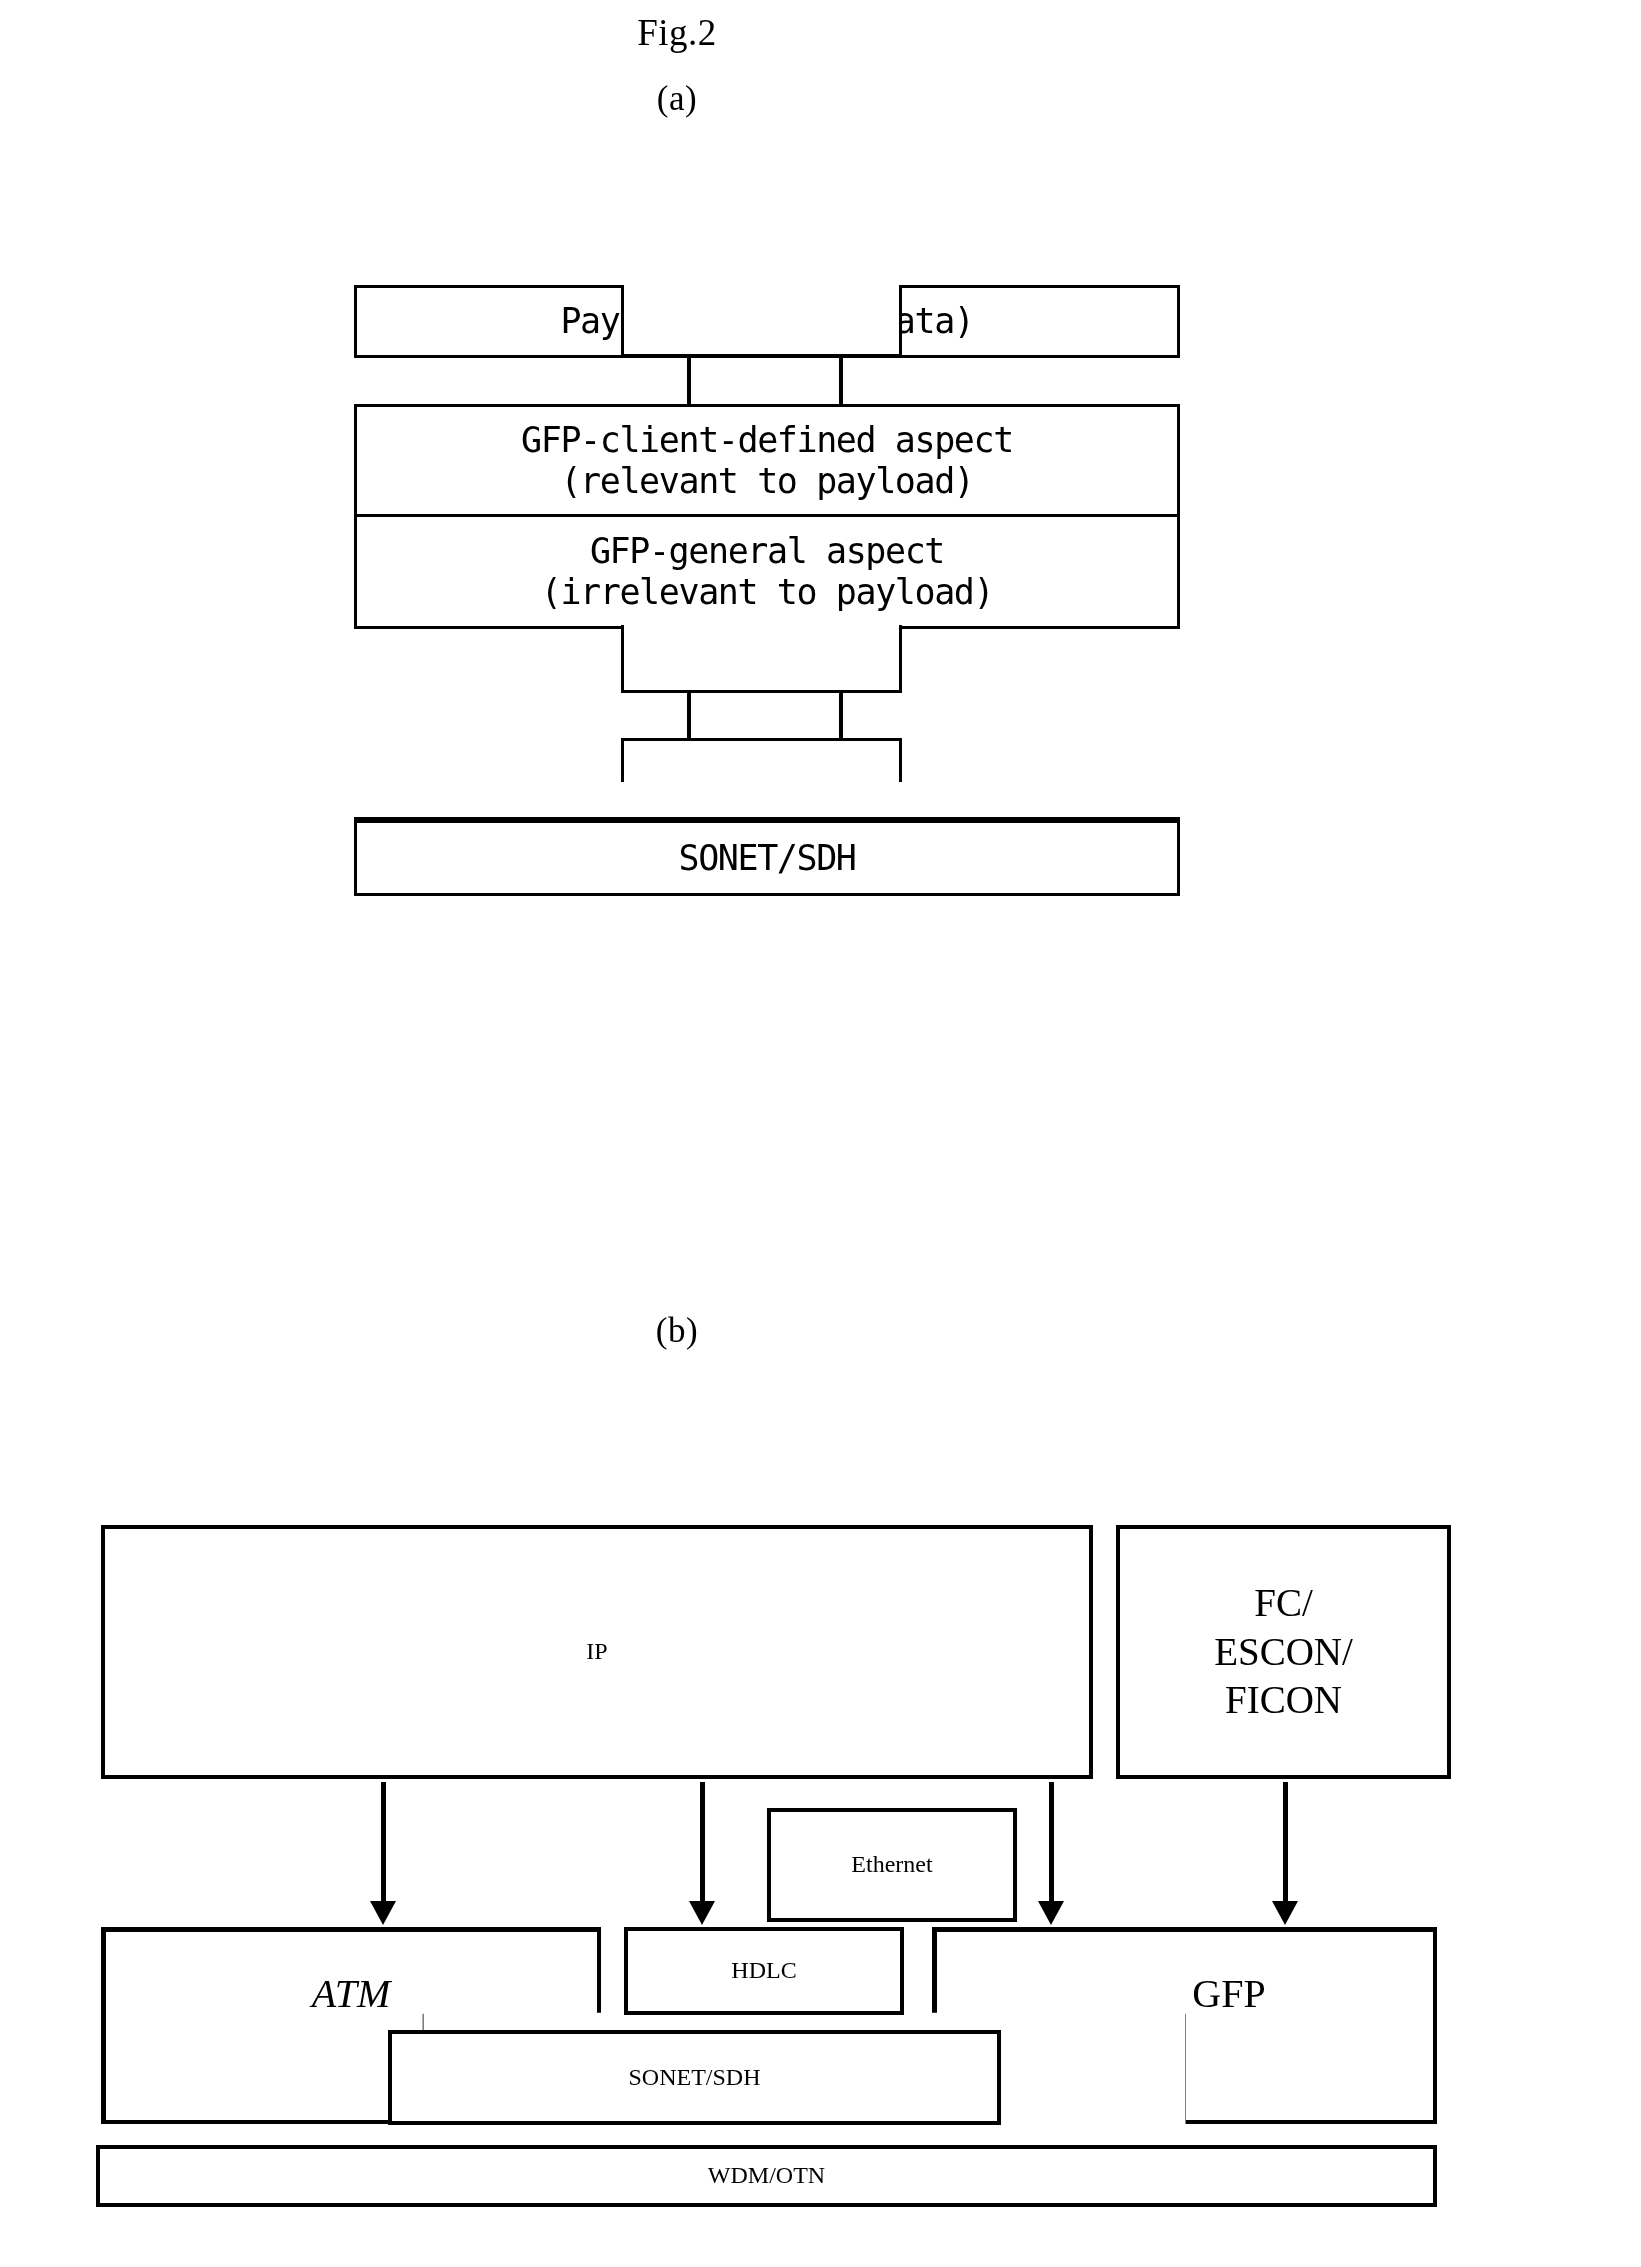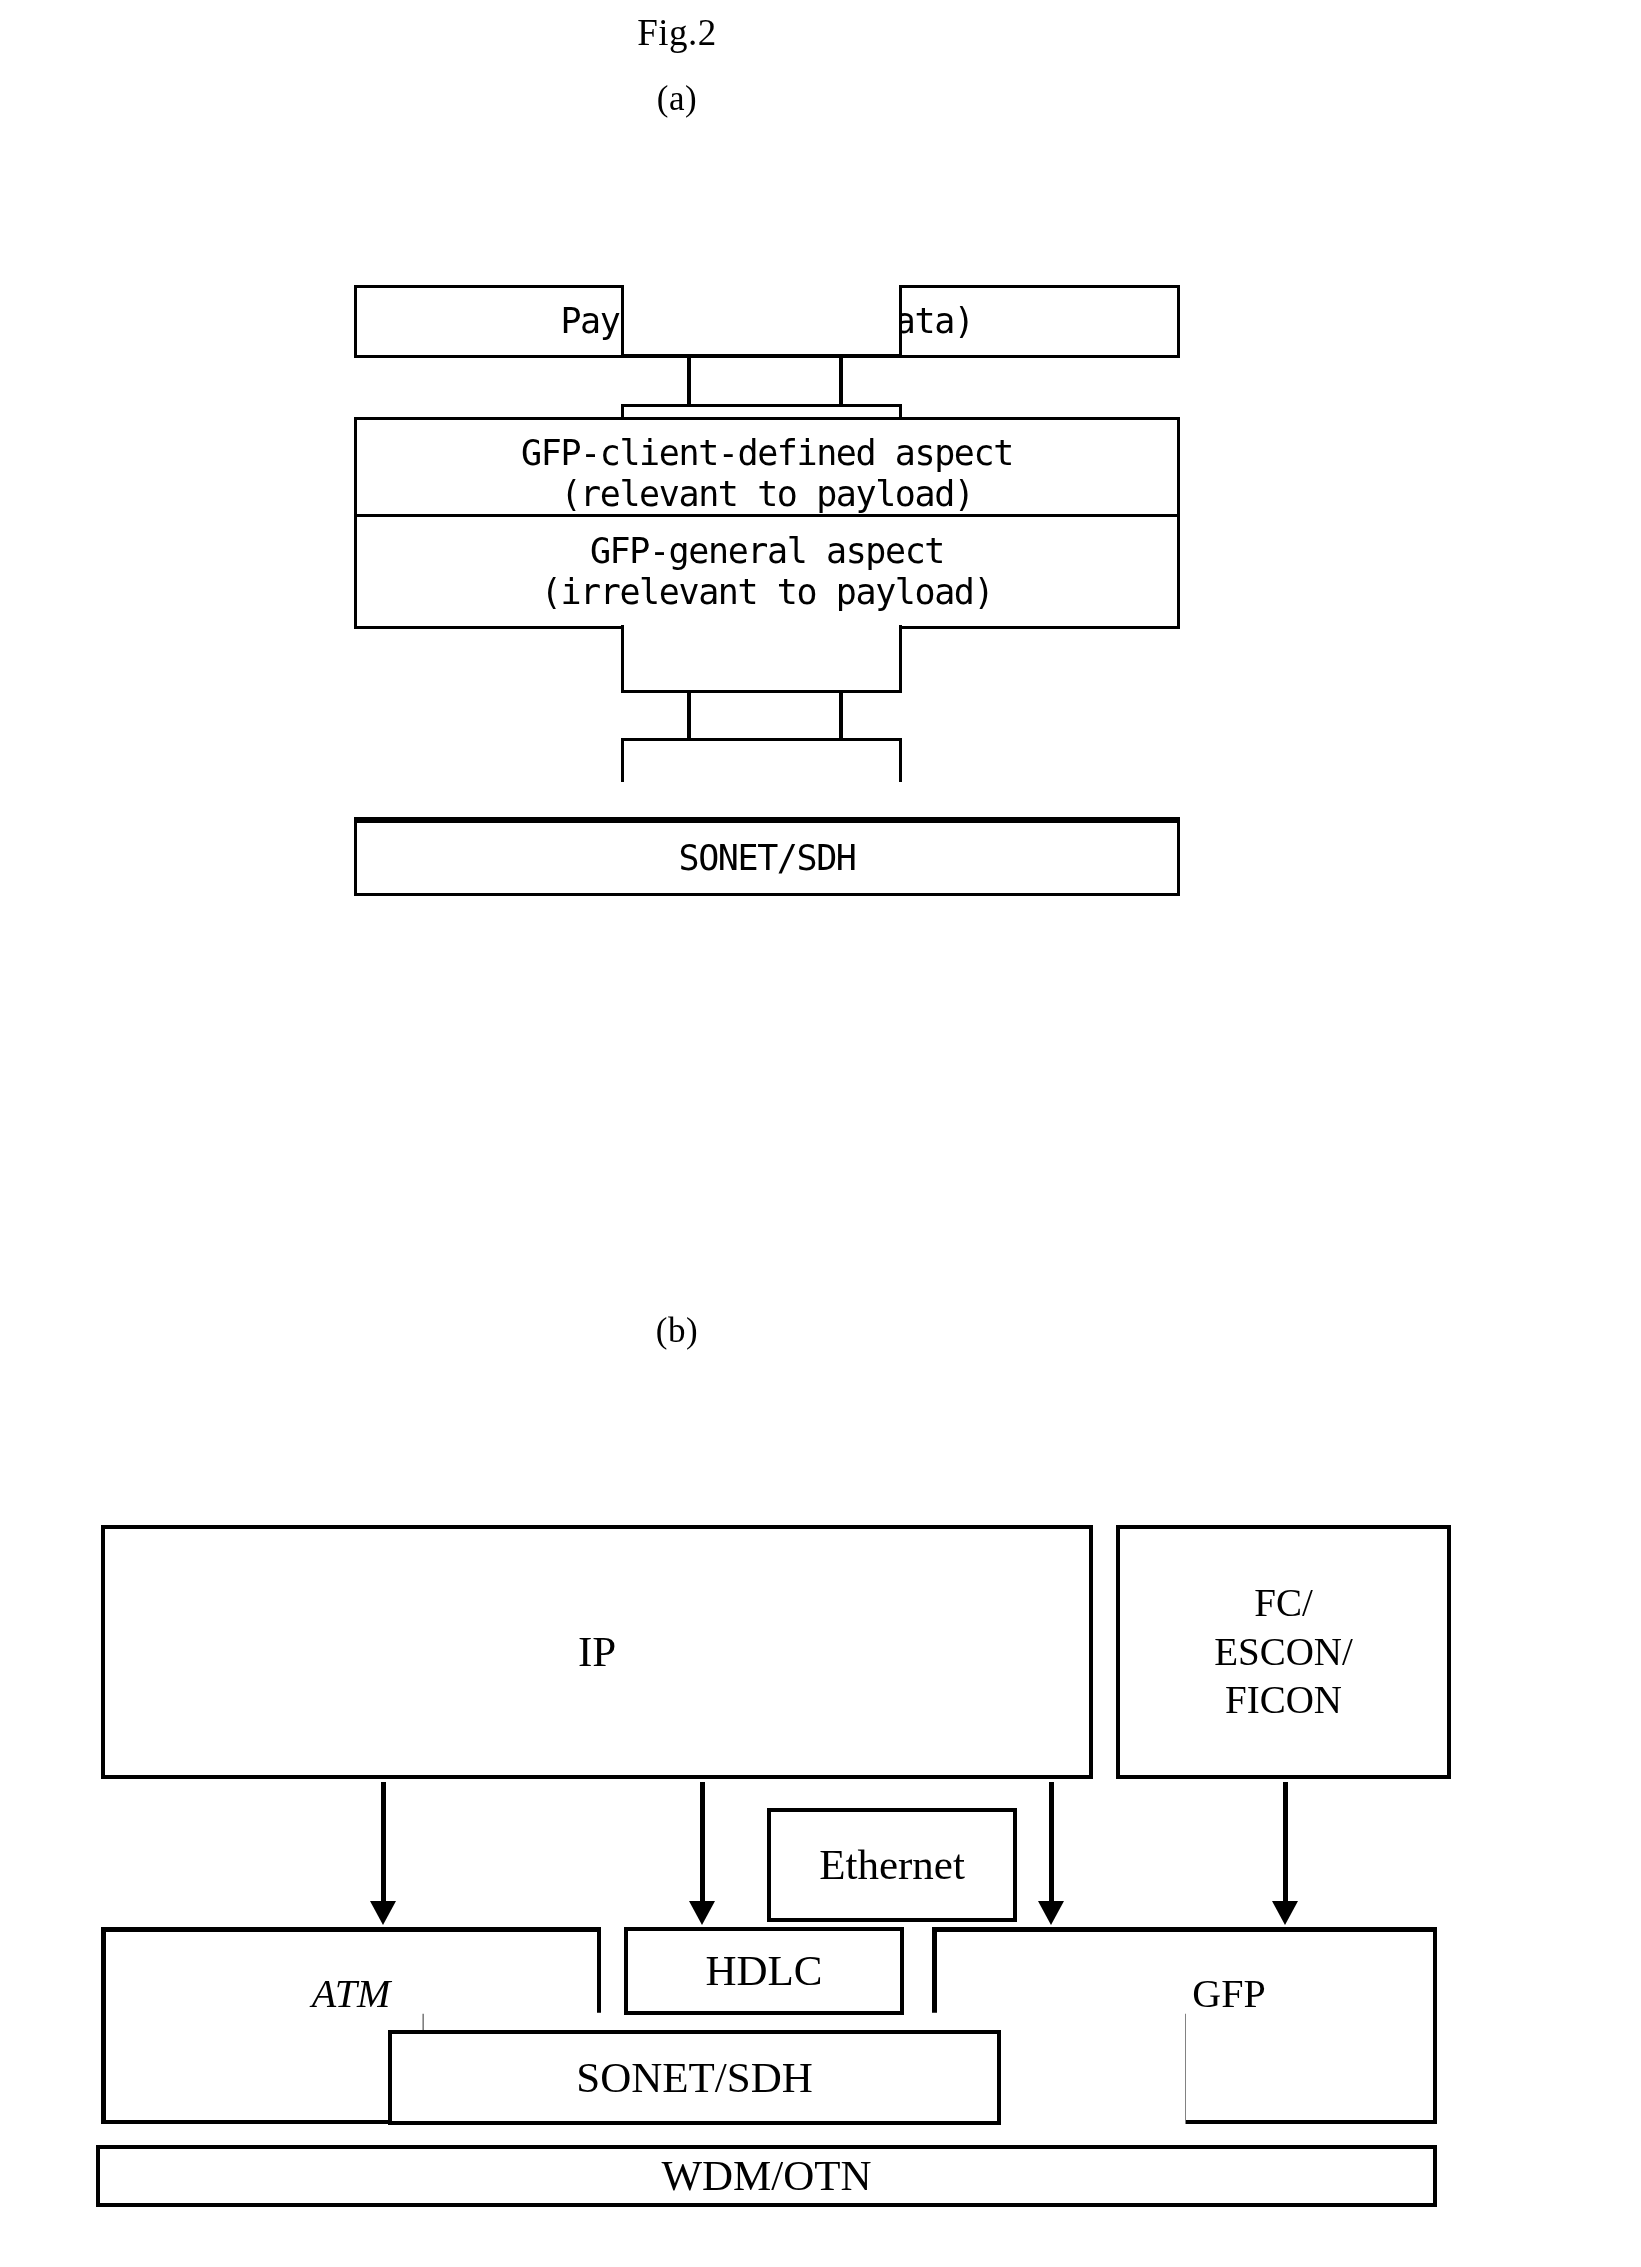--- a/index.html
+++ b/index.html
@@ -49,21 +49,21 @@
     text-align: center;
     
     font-family: "DejaVu Sans Mono", "Liberation Mono", monospace;
     font-size: 35px;
     line-height: 1.17;
     letter-spacing: -1.4px;
     white-space: pre-line;
     overflow: hidden;
   }
   
-  .a-box.joined-below { border-bottom: none; margin-top: 13px; }
+  .a-box.joined-below { border-bottom: none; }
   .a-box.thick-top    { border-top-width: 6.4px; }
 
   
   .conn-wide {
     position: absolute;
     box-sizing: border-box;
     border: 3.7px solid #000;
     border-top: none;
     background: #fff;
   }
@@ -88,21 +88,21 @@
   .b-box {
     position: absolute;
     box-sizing: border-box;
     border: 4.6px solid #000;
     background: #fff;
     display: flex;
     align-items: center;
     justify-content: center;
     text-align: center;
     font-family: "Liberation Serif", "DejaVu Serif", serif;
-    font-size: 43px;
+    font-size: 24px;
     line-height: 1.24;
     white-space: pre-line;
   }
   .b-box.tall-label { font-size: 39px; }
 
   
   .b-step-left {
     clip-path: polygon(0 0, 100% 0, 100% 43.5%, 64.5% 43.5%, 64.5% 100%, 0 100%);
   }
   .b-step-right {

